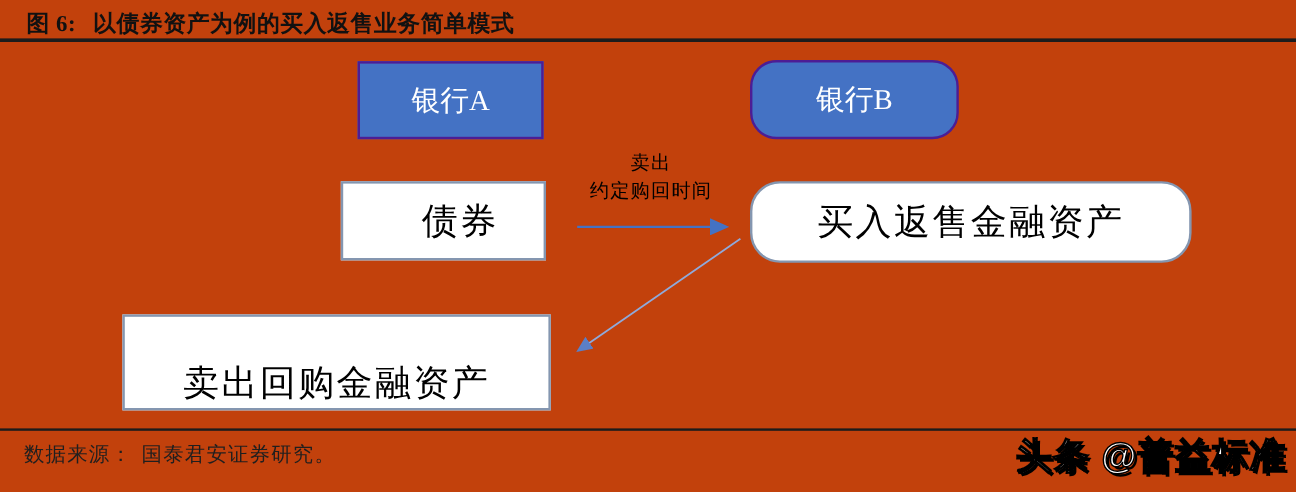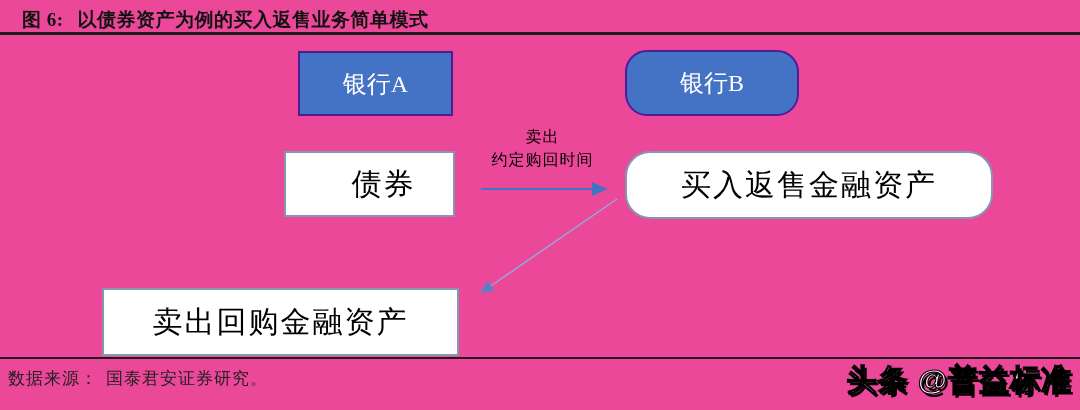--- a/index.html
+++ b/index.html
@@ -1,19 +1,19 @@
 <!DOCTYPE html>
 <html><head>
 <meta charset="utf-8">
 <style>
   html,body{margin:0;padding:0;background:#ffffff;}
   .page{
     position:relative;
     width:1080px;height:410px;
-    background:#ec4899;
+    background:#c2410c;
     overflow:hidden;
     font-family:"Liberation Serif","DejaVu Serif",serif;
   }
   .fig-title{
     position:absolute;left:22px;top:7px;
     font-size:19px;font-weight:bold;color:#111;
     white-space:nowrap;letter-spacing:0.5px;
   }
   .fig-title .fig-label{margin-right:14px;}
   .rule{
@@ -38,33 +38,33 @@
   .bank-b{left:625px;top:50px;width:174px;height:66px;border-radius:22px;}
   .plain{
     background:#ffffff;
     border:2px solid #8496B0;
     color:#000000;
     font-size:30px;
     letter-spacing:2px;
   }
   .bond{left:284px;top:151px;width:171px;height:66px;padding-left:28px;}
   .reverse-repo{left:625px;top:151px;width:368px;height:68px;border-radius:25px;}
-  .repo{left:102px;top:288px;width:357px;height:68px;}
+  .repo{left:102px;top:262px;width:357px;height:80px;align-items:flex-end;}
   .arrow-label{
     position:absolute;left:455px;top:125px;width:175px;
     text-align:center;color:#000;
     font-size:16px;line-height:23px;
     letter-spacing:1px;
   }
   svg.arrows{
     position:absolute;left:0;top:0;
     pointer-events:none;
   }
   .source-line{
-    position:absolute;left:8px;top:367px;
+    position:absolute;left:20px;top:367px;
     font-size:17px;color:#1f1f1f;letter-spacing:1px;
     white-space:nowrap;
   }
   .source-line .src-label{margin-right:8px;}
   .watermark{
     position:absolute;right:8px;top:360px;
     font-family:"Liberation Sans","DejaVu Sans",sans-serif;
     font-size:30px;font-weight:bold;
     color:#ffffff;
     -webkit-text-stroke:1.2px #000000;

